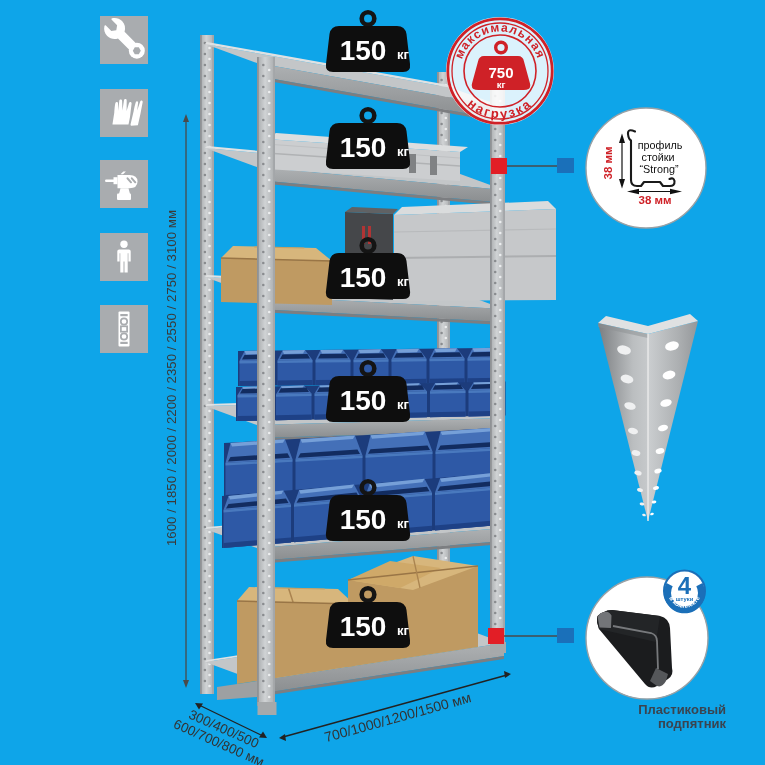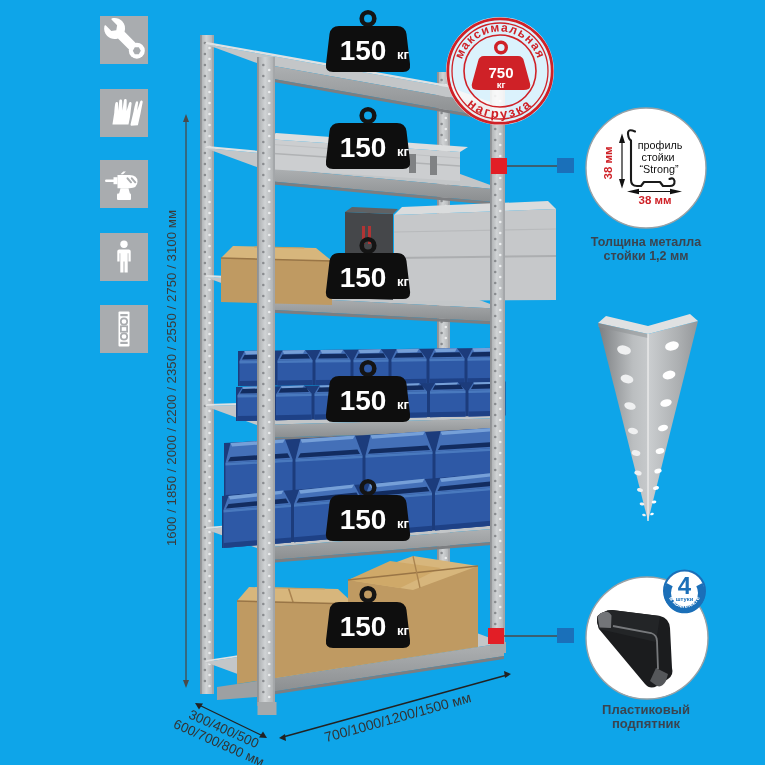--- a/index.html
+++ b/index.html
@@ -884,15 +884,14 @@
 </g>
 <circle cx="684.5" cy="591" r="20.5" fill="#fff" stroke="#1b6fb8" stroke-width="2"></circle>
 <path d="M 666.5,583 a 20.5,20.5 0 1 0 36,0 l -6.2,3.2 a 13.5,13.5 0 1 1 -23.6,0 z" fill="#1b6fb8"></path>
 <defs>
         <path id="arcK" d="M 684.5,591 m -16.8,0 a 16.8,16.8 0 0 0 33.6,0"></path>
       </defs>
 <text font-size="6.4" font-weight="bold" fill="#fff" font-family="Liberation Sans"><textPath href="#arcK" startOffset="50%" text-anchor="middle">в комплекте</textPath></text>
 <text x="684.5" y="594" text-anchor="middle" font-size="24" font-weight="bold" fill="#1b6fb8" font-family="Liberation Sans">4</text>
 <text x="684.5" y="601" text-anchor="middle" font-size="5.8" font-weight="bold" fill="#1b6fb8" font-family="Liberation Sans">штуки</text>
 </svg>
-<div class="cap" style="left:566px;top:235px;width:160px;font-size:12.5px;line-height:14px;">Толщина металла<br>стойки 1,2 мм</div>
-<div class="cap" style="left:566px;top:703px;width:160px;font-size:13px;line-height:14px;">Пластиковый<br>подпятник</div>
+<div class="cap" style="left:566px;top:703px;width:160px;font-size:13px;line-height:14px;text-align:right;">Пластиковый<br>подпятник</div>
 </div>
 
 </body></html>

